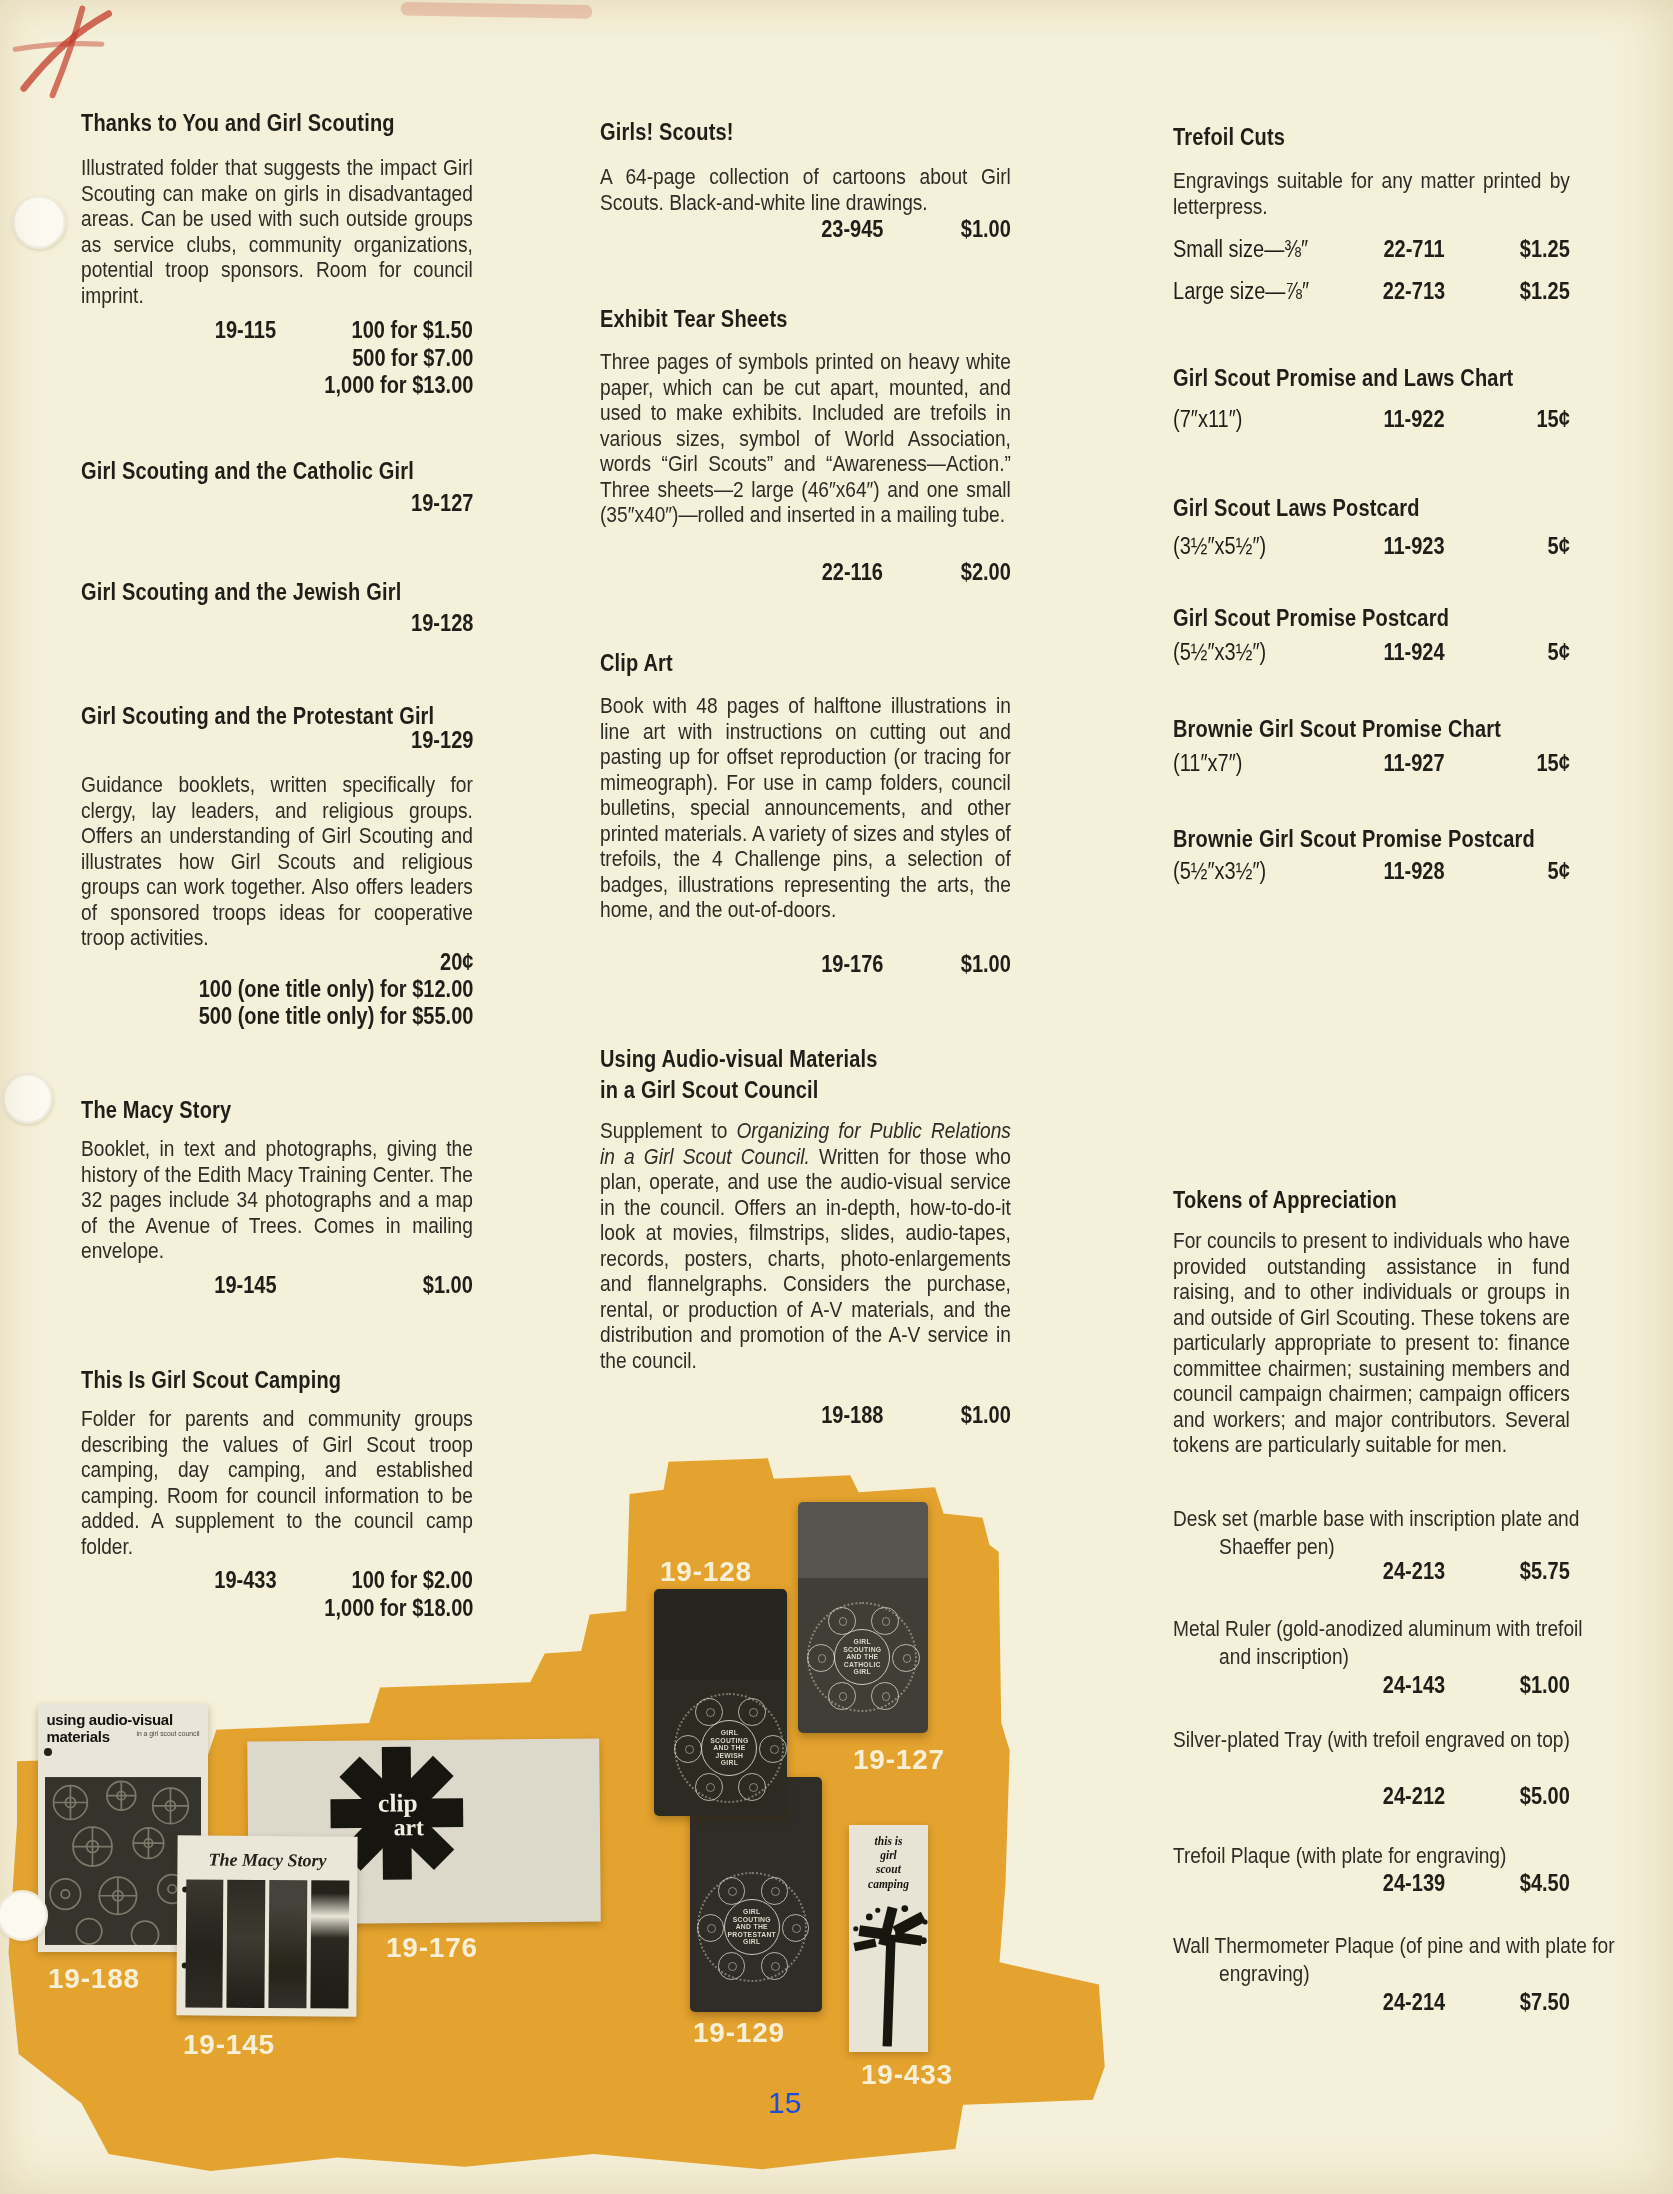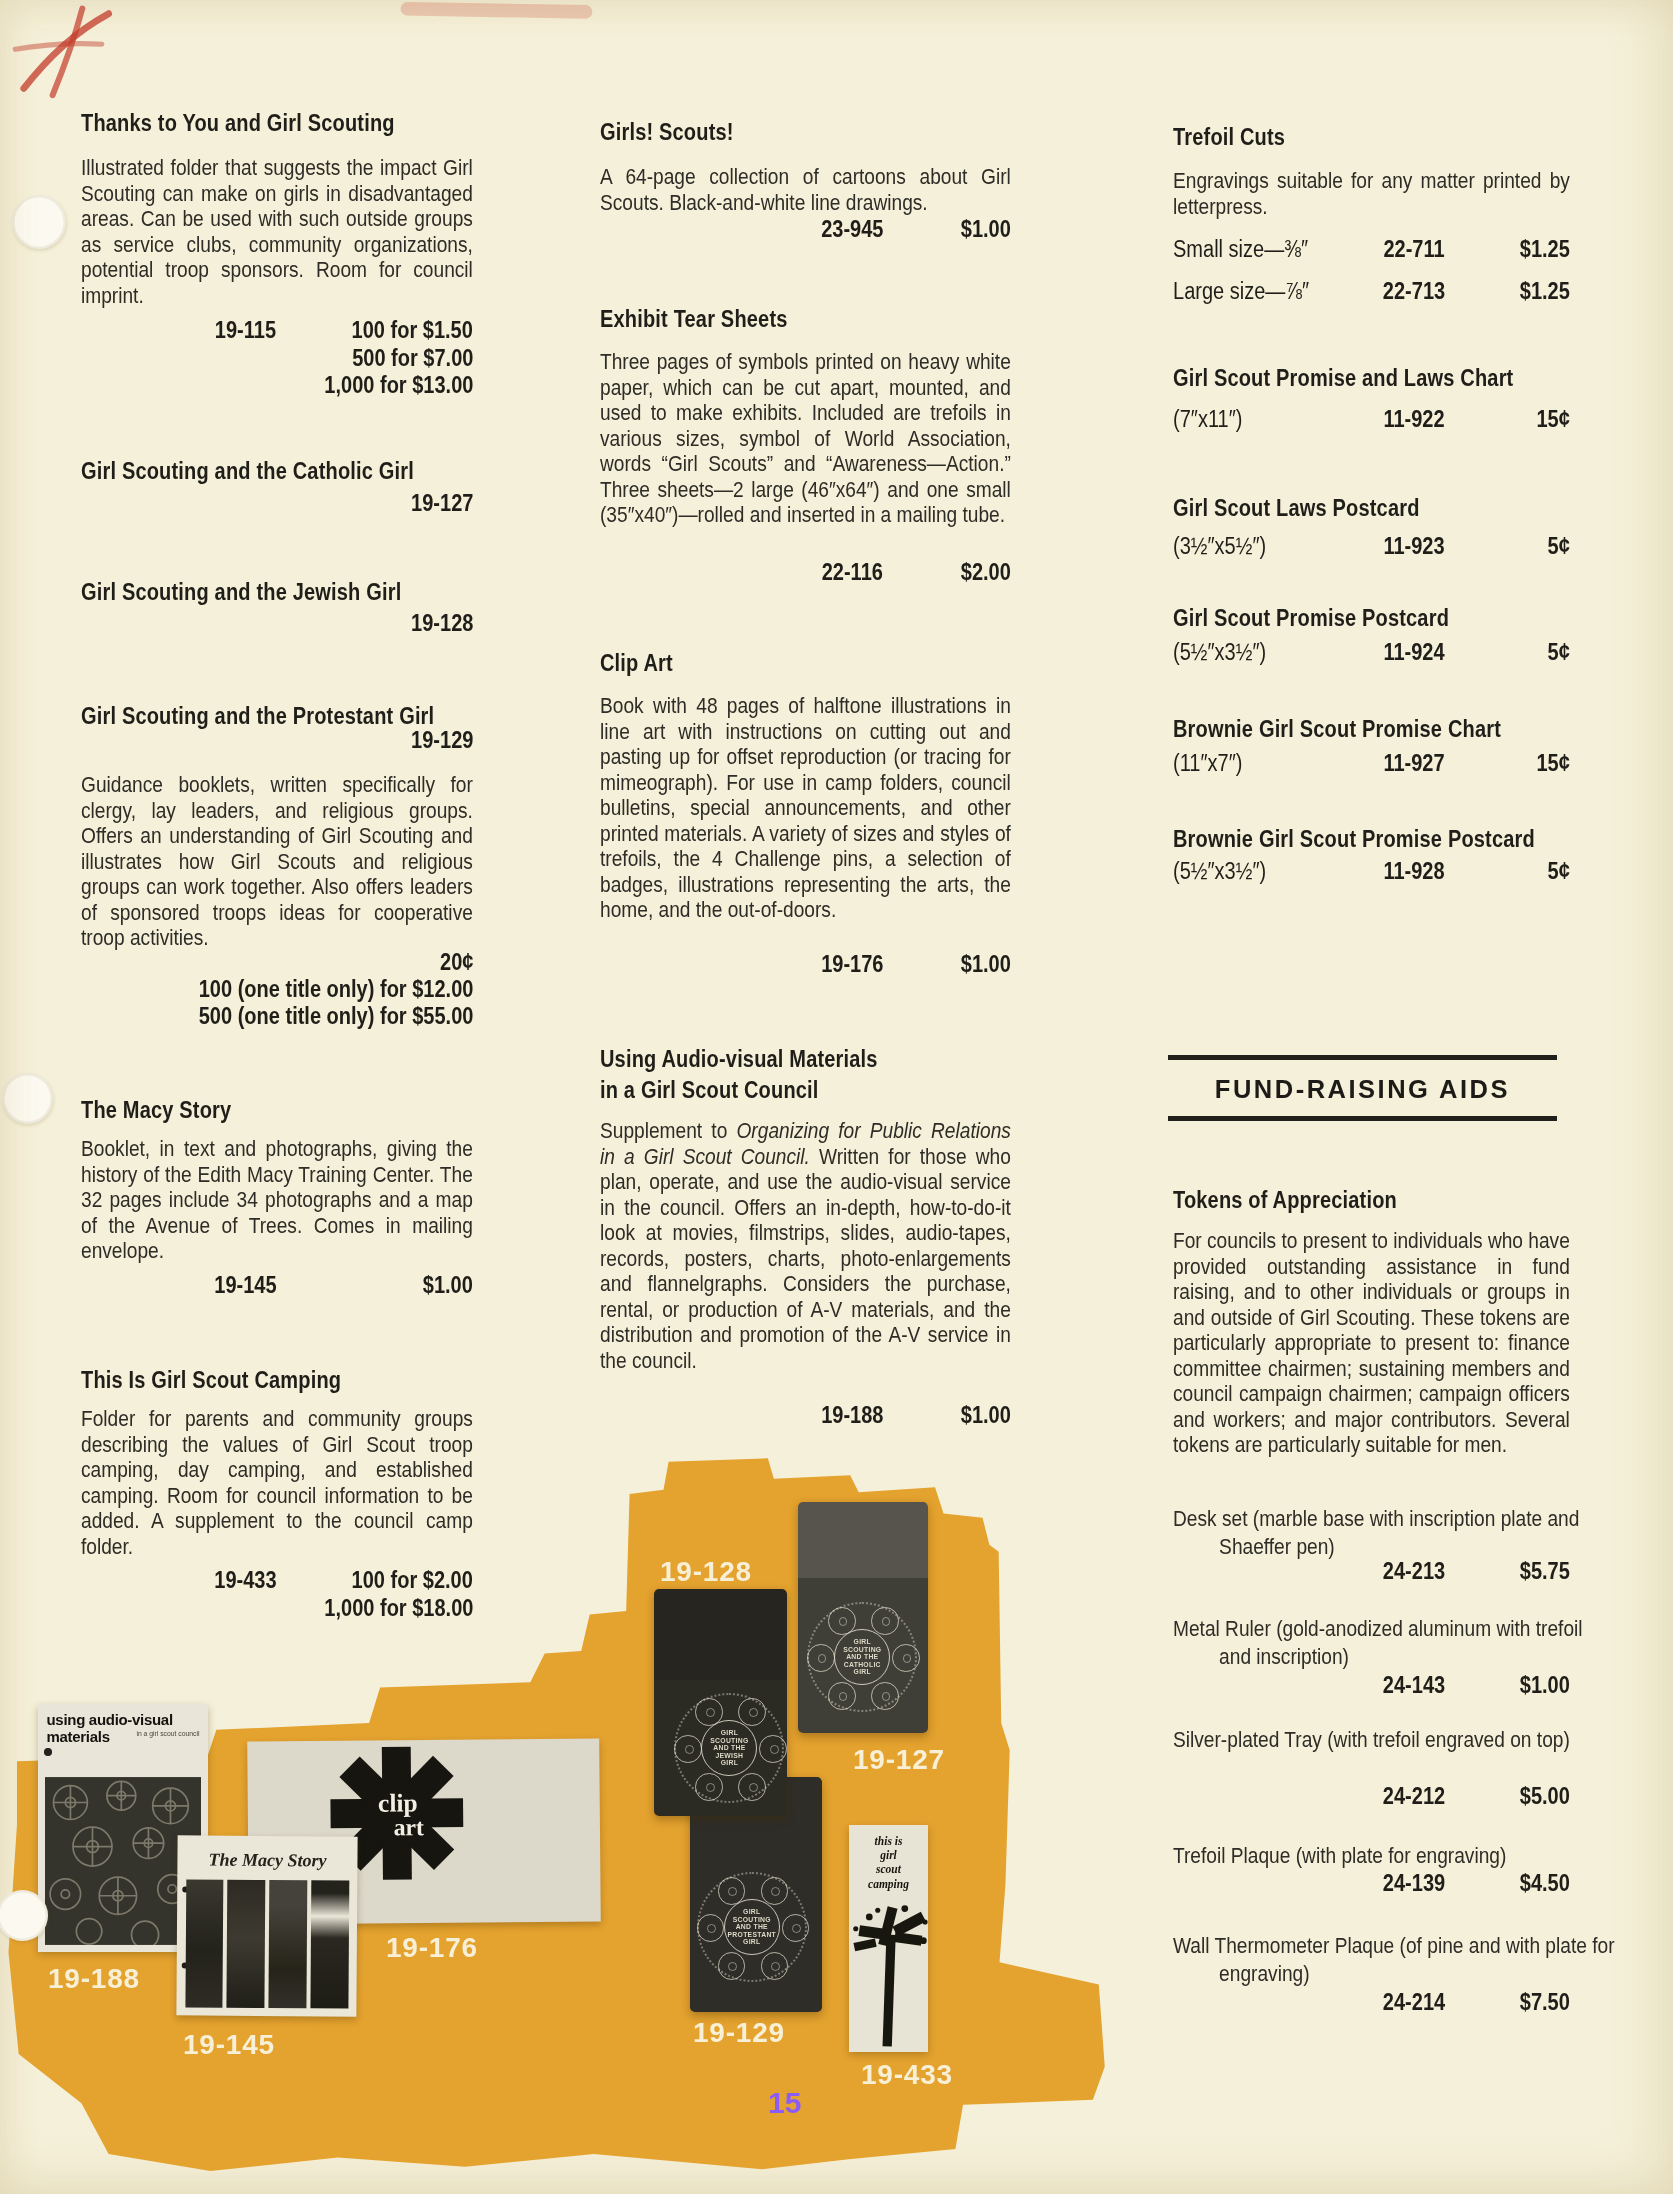--- a/index.html
+++ b/index.html
@@ -33,21 +33,21 @@
   .rstack{position:absolute;text-align:right;font-weight:bold;font-size:23px;line-height:27px;color:#1f1e19;white-space:pre-line;}
   .tlabel{position:absolute;font-size:22px;line-height:28px;color:#2d2c26;padding-left:53px;text-indent:-53px;}
   .banner{
     position:absolute;left:-5.1px;width:389px;border-top:5.1px solid #21201b;border-bottom:5.1px solid #21201b;
     padding:15.3px 0 12px;text-align:center;font-weight:bold;font-size:25.5px;letter-spacing:2.5px;color:#1c1b17;
   }
   
   .hole{position:absolute;border-radius:50%;background:#fcfaf0;box-shadow:inset 0 0 0 2.5px rgba(120,110,70,.10), 0.8px 1.7px 3.4px rgba(120,100,40,.18);}
   
   .art-label{position:absolute;font-weight:bold;font-size:28px;color:#f8f0d6;letter-spacing:0.8px;z-index:6;}
-  .pagenum{position:absolute;font-weight:bold;font-size:30px;color:#8b5cf6;z-index:6;}
+  .pagenum{position:absolute;font-weight:normal;font-size:30px;color:#1d4ed8;z-index:6;}
   .book{position:absolute;border-radius:5.1px;box-shadow:0 3.4px 8.5px rgba(70,45,0,.35);}
   .emblem{position:absolute;width:110px;height:110px;}
   .emblem .ring{position:absolute;inset:0;border:2.5px dotted rgba(222,217,200,.45);border-radius:50%;}
   .emblem .mini{position:absolute;width:25.5px;height:25.5px;border:1.7px solid rgba(228,223,206,.75);border-radius:50%;}
   .emblem .mini i{position:absolute;left:50%;top:50%;width:6.8px;height:6.8px;margin:-3.4px 0 0 -3.4px;border:0.8px solid rgba(228,223,206,.5);border-radius:50%;}
   .emblem .m1{left:85px;top:42px;}  .emblem .m2{left:64px;top:5.1px;}
   .emblem .m3{left:21px;top:5.1px;}    .emblem .m4{left:0px;top:42px;}
   .emblem .m5{left:21px;top:80px;}   .emblem .m6{left:64px;top:80px;}
   .emblem .core{
     position:absolute;left:50%;top:50%;transform:translate(-50%,-50%);
@@ -197,21 +197,20 @@
       <span class="price">15¢</span>
     </div>
 
     <div class="h cond" style="top:826px">Brownie Girl Scout Promise Postcard</div>
     <div class="row cond" style="top:858px">
       <span class="lab">(5½″x3½″)</span>
       <span class="num">11-928</span>
       <span class="price">5¢</span>
     </div>
 
-    <div class="banner" style="top:1055px">FUND-RAISING AIDS</div>
 
     <div class="h cond" style="top:1187px">Tokens of Appreciation</div>
     <div class="p cond" style="top:1228px">For councils to present to individuals who have provided outstanding assistance in fund raising, and to other individuals or groups in and outside of Girl Scouting. These tokens are particularly appropriate to present to: finance committee chairmen; sustaining members and council campaign chairmen; campaign officers and workers; and major contributors. Several tokens are particularly suitable for men.</div>
 
     <div class="tlabel cond" style="top:1505px">Desk set (marble base with inscription plate and Shaeffer pen)</div>
     <div class="row cond" style="top:1558px">
       <span class="num">24-213</span>
       <span class="price">$5.75</span>
     </div>
 

